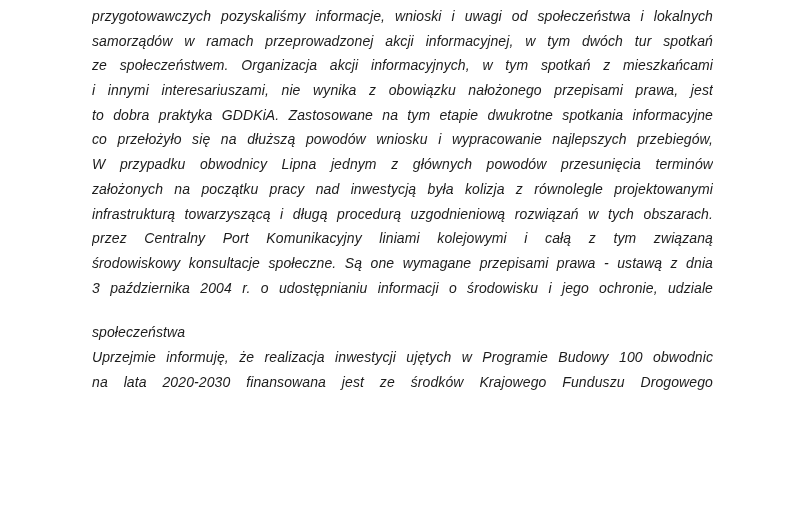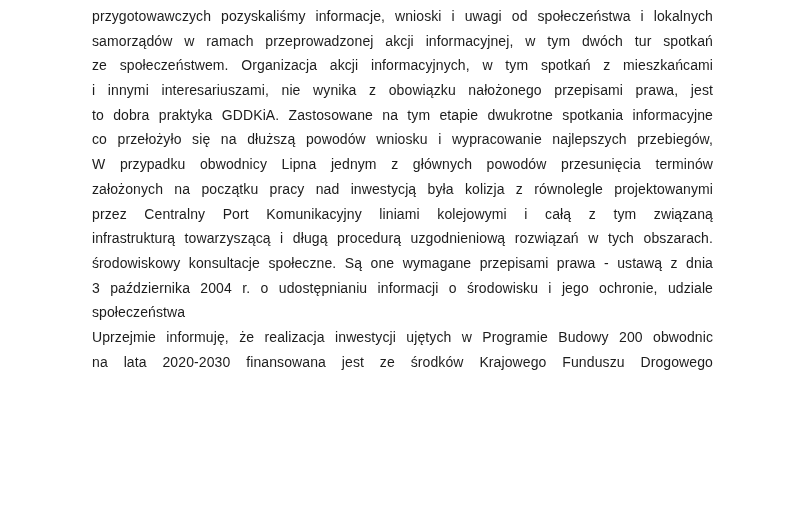--- a/index.html
+++ b/index.html
@@ -30,24 +30,26 @@
     font-size: 14px;
     letter-spacing: 0.1px;
   }
   .line {
     height: 24.7px;
     line-height: 24.7px;
     overflow: hidden;
     text-align: justify;
     text-align-last: justify;
     white-space: normal;
+    font-style: italic;
   }
   .line.left {
     text-align: right;
     text-align-last: left;
+    margin-top: 20px;
   }
   .sup {
     font-size: 9px;
     vertical-align: baseline;
     position: relative;
     top: -5px;
     letter-spacing: 0;
   }
 </style>
 </head>
@@ -57,24 +59,24 @@
   <div class="text-block" style="color: rgb(28, 28, 28);">
 
     <div class="line">przygotowawczych pozyskaliśmy informacje, wnioski i uwagi od społeczeństwa i lokalnych</div>
     <div class="line">samorządów w ramach przeprowadzonej akcji informacyjnej, w tym dwóch tur spotkań</div>
     <div class="line">ze społeczeństwem. Organizacja akcji informacyjnych, w tym spotkań z mieszkańcami</div>
     <div class="line">i innymi interesariuszami, nie wynika z obowiązku nałożonego przepisami prawa, jest</div>
     <div class="line">to dobra praktyka GDDKiA. Zastosowane na tym etapie dwukrotne spotkania informacyjne</div>
     <div class="line">co przełożyło się na dłuższą powodów wniosku i wypracowanie najlepszych przebiegów,</div>
     <div class="line">W przypadku obwodnicy Lipna jednym z głównych powodów przesunięcia terminów</div>
     <div class="line">założonych na początku pracy nad inwestycją była kolizja z równolegle projektowanymi</div>
+    <div class="line">infrastrukturą towarzyszącą i długą procedurą uzgodnieniową rozwiązań w tych obszarach.</div>
     <div class="line">przez Centralny Port Komunikacyjny liniami kolejowymi i całą z tym związaną</div>
-    <div class="line">infrastrukturą towarzyszącą i długą procedurą uzgodnieniową rozwiązań w tych obszarach.</div>
     <div class="line">środowiskowy konsultacje społeczne. Są one wymagane przepisami prawa - ustawą z dnia</div>
     <div class="line">3 października 2004 r. o udostępnianiu informacji o środowisku i jego ochronie, udziale</div>
     <div class="line left">społeczeństwa</div>
 
 
-    <div class="line">Uprzejmie informuję, że realizacja inwestycji ujętych w Programie Budowy 200 obwodnic</div>
+    <div class="line">Uprzejmie informuję, że realizacja inwestycji ujętych w Programie Budowy 100 obwodnic</div>
     <div class="line">na lata 2020-2030 finansowana jest ze środków Krajowego Funduszu Drogowego</div>
 
   </div>
 </div>
 
 </body></html>

